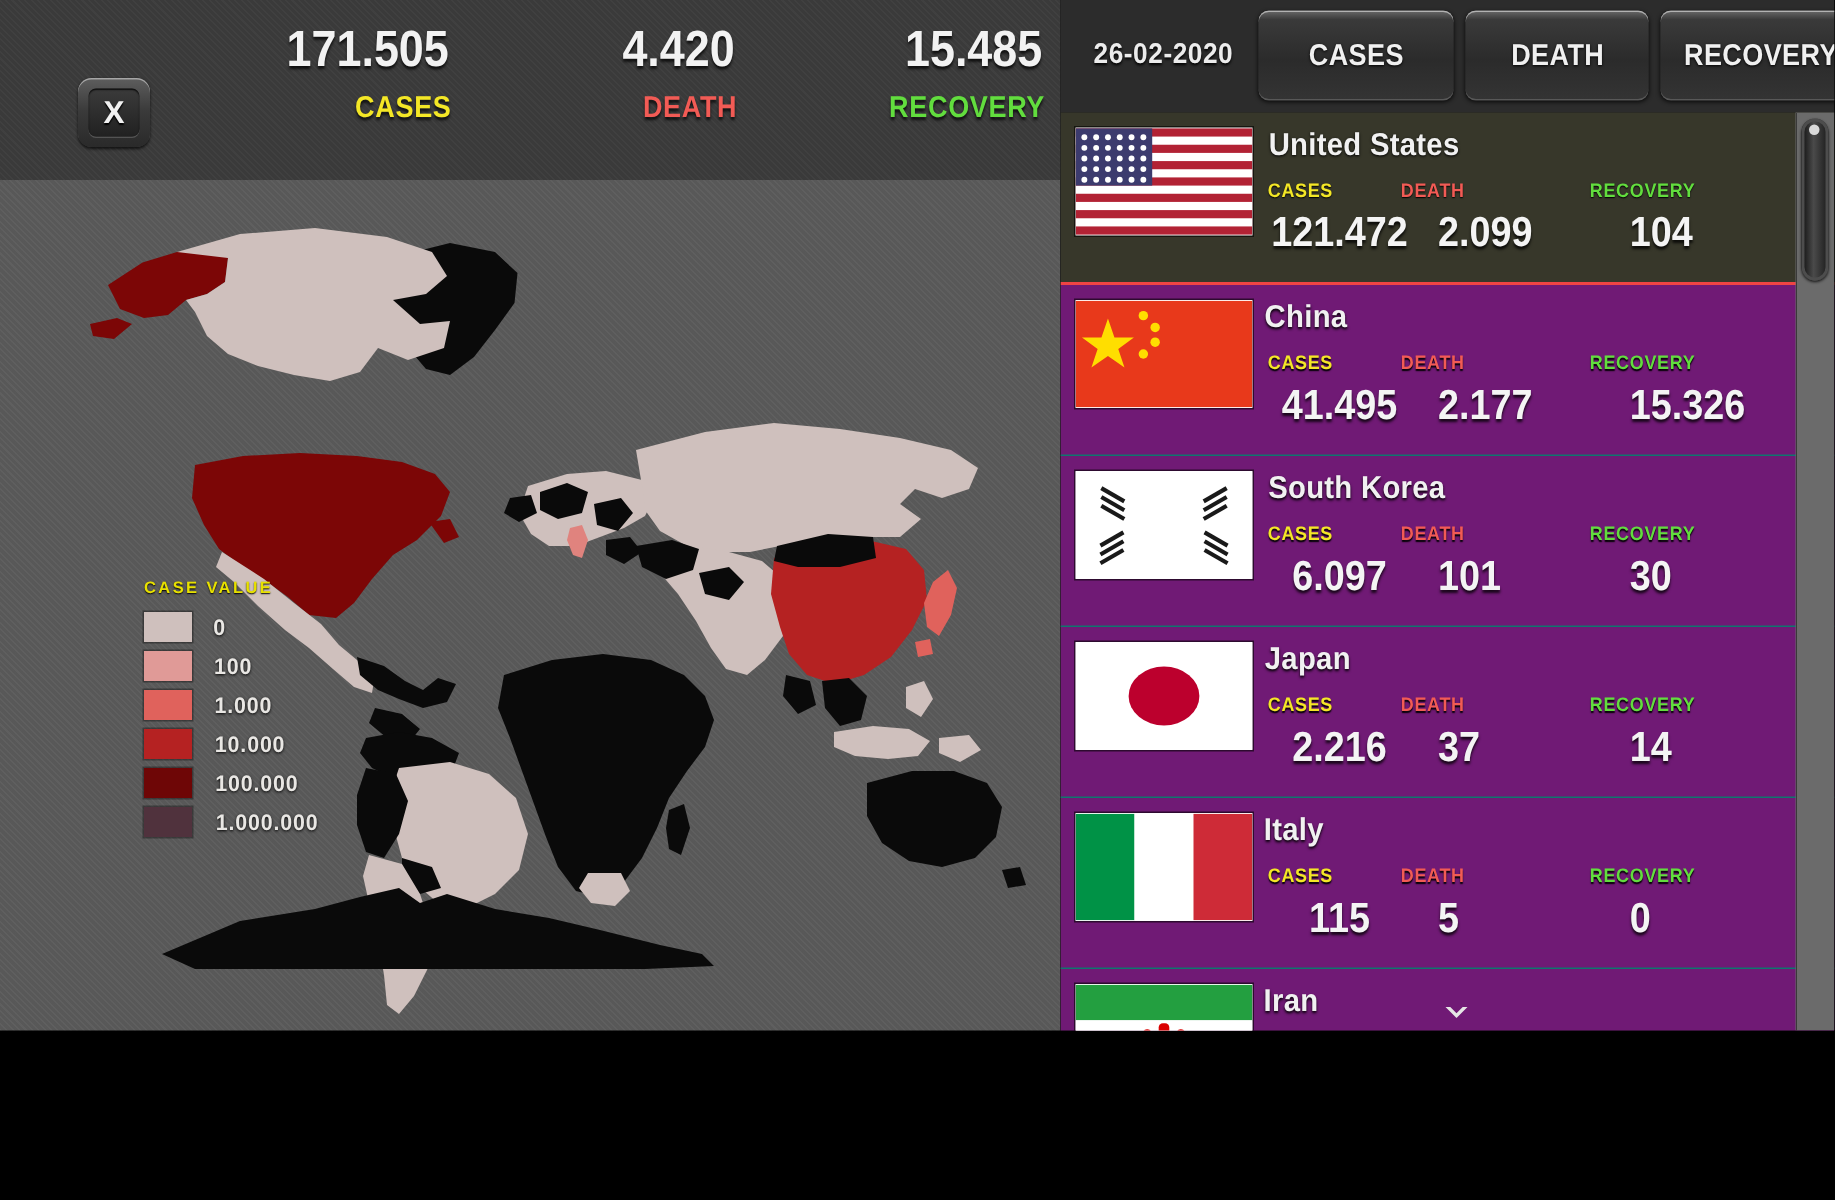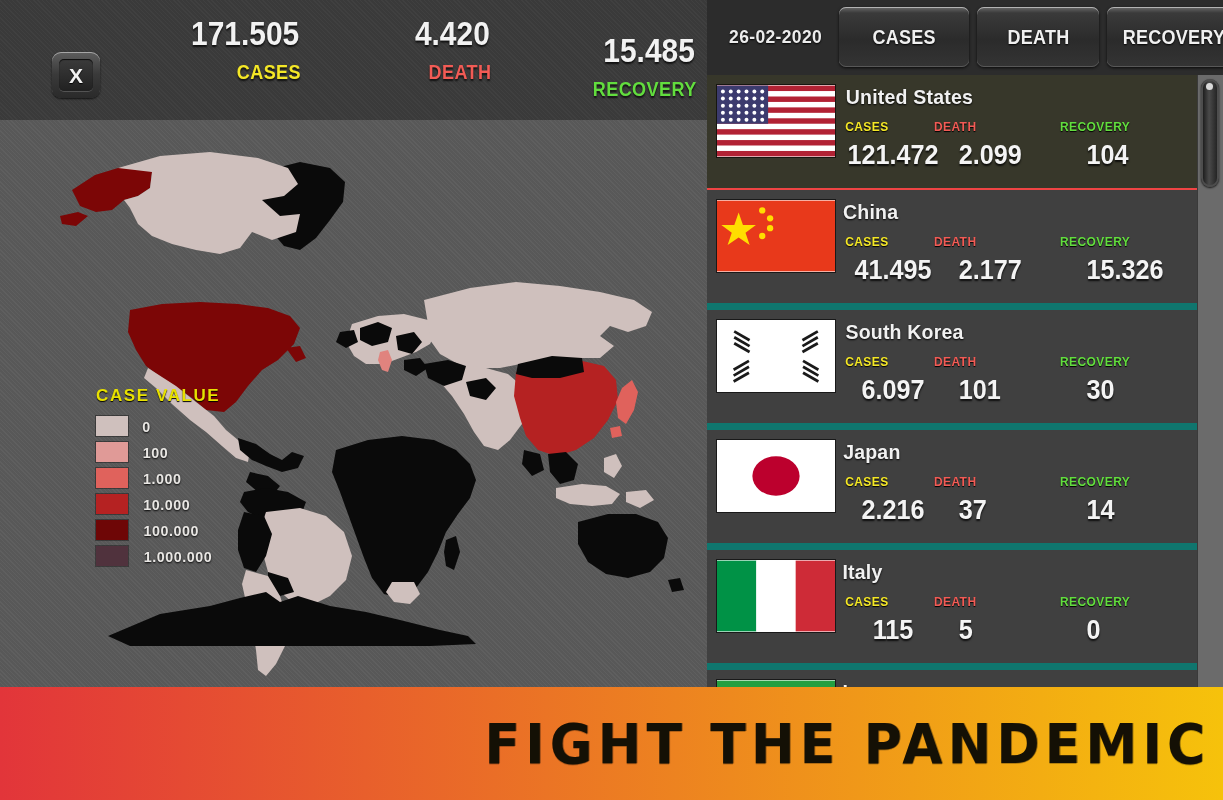--- a/index.html
+++ b/index.html
@@ -53,30 +53,30 @@
     margin-top:8px;font-size:20px;font-weight:bold;letter-spacing:.5px;
     text-shadow:0 2px 2px rgba(0,0,0,.75);
     transform:scaleX(.9);
   }
   .c-cases{color:#f4e726;}
   .c-death{color:#f25b55;}
   .c-recov{color:#62dd3e;}
 
   #stat-cases{left:130px;width:180px;}
   #stat-death{left:330px;width:170px;}
-  #stat-recov{left:520px;width:186px;margin-top:17px;}
+  #stat-recov{left:520px;width:186px;}
 
   
   .worldmap{position:absolute;left:0;top:120px;width:707px;height:567px;}
   .worldmap svg{display:block;width:707px;height:567px;}
 
   
   .legend{position:absolute;left:96px;top:386px;}
   .legend-title{
-    color:#e8e100;font-size:17px;font-weight:bold;letter-spacing:1.6px;
+    color:#e8e100;font-size:11px;font-weight:bold;letter-spacing:1.6px;
     text-shadow:0 1px 1px #000;margin-bottom:7px;
   }
   .legend-row{display:flex;align-items:center;height:26px;}
   .legend-sw{width:32px;height:20px;margin-right:14px;box-shadow:0 0 0 1px rgba(0,0,0,.35);}
   .legend-lbl{
     color:#e9e7e4;font-size:15px;font-weight:bold;letter-spacing:.6px;
     text-shadow:0 1px 2px #000;transform:scaleX(.95);
   }
 
   
@@ -104,22 +104,22 @@
     color:#f0f0f0;font-size:20px;font-weight:bold;letter-spacing:.3px;
     text-shadow:0 1px 2px #000;transform:scaleX(.9);
   }
   #tab-cases{left:132px;width:130px;}
   #tab-death{left:270px;width:122px;}
   #tab-recovery{left:400px;width:134px;}
 
   .rows{position:absolute;left:0;top:75px;width:516px;height:612px;}
   .row{
     position:relative;height:113px;
-    border-bottom:7px solid #0f766e;
-    background:#404040;
+    border-bottom:1px solid #0f766e;
+    background:#701a75;
   }
   .row.sel{background:#37372a;border-bottom:2px solid #ef4444;}
   .flag{
     position:absolute;left:10px;top:10px;width:118px;height:72px;
     background:#fff;overflow:hidden;
     box-shadow:0 0 0 1px rgba(0,0,0,.6);
   }
   .flag svg{display:block;width:118px;height:72px;}
   .cname{
     position:absolute;left:134px;top:10px;
@@ -530,17 +530,14 @@
             </svg>
           </div>
         </div>
       </div>
 
     <div class="scrolltrack">
       <div class="scrollthumb"></div>
     </div>
   </div>
 
-  <div class="banner" id="banner" style="background: linear-gradient(90deg, rgb(226, 53, 58) 0%, rgb(246, 194, 11) 100%);">
-    <div class="banner-txt">FIGHT  THE  PANDEMIC</div>
-  </div>
 
 </div>
 
 </body></html>

